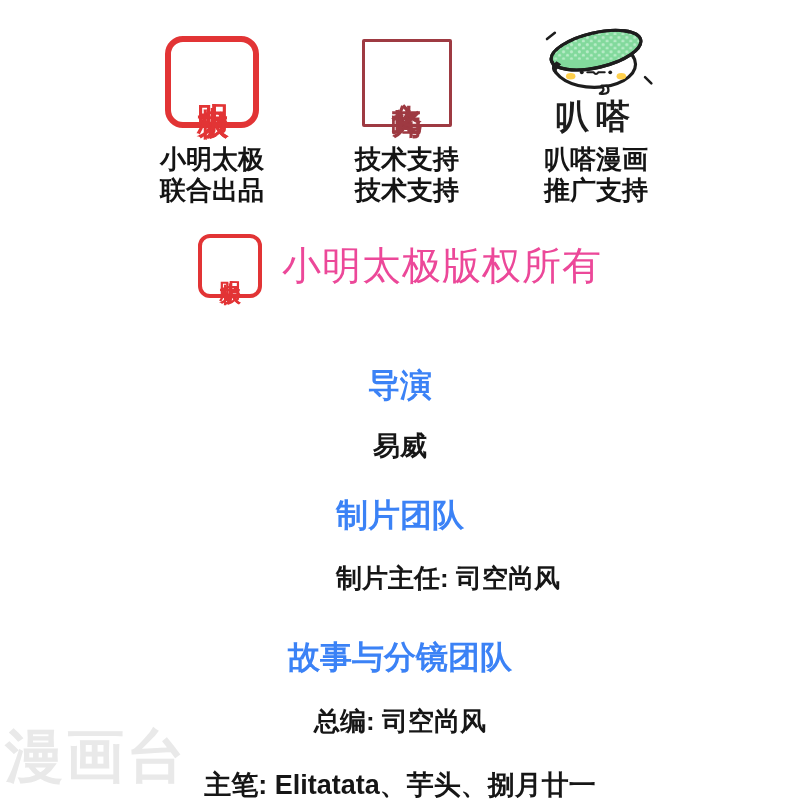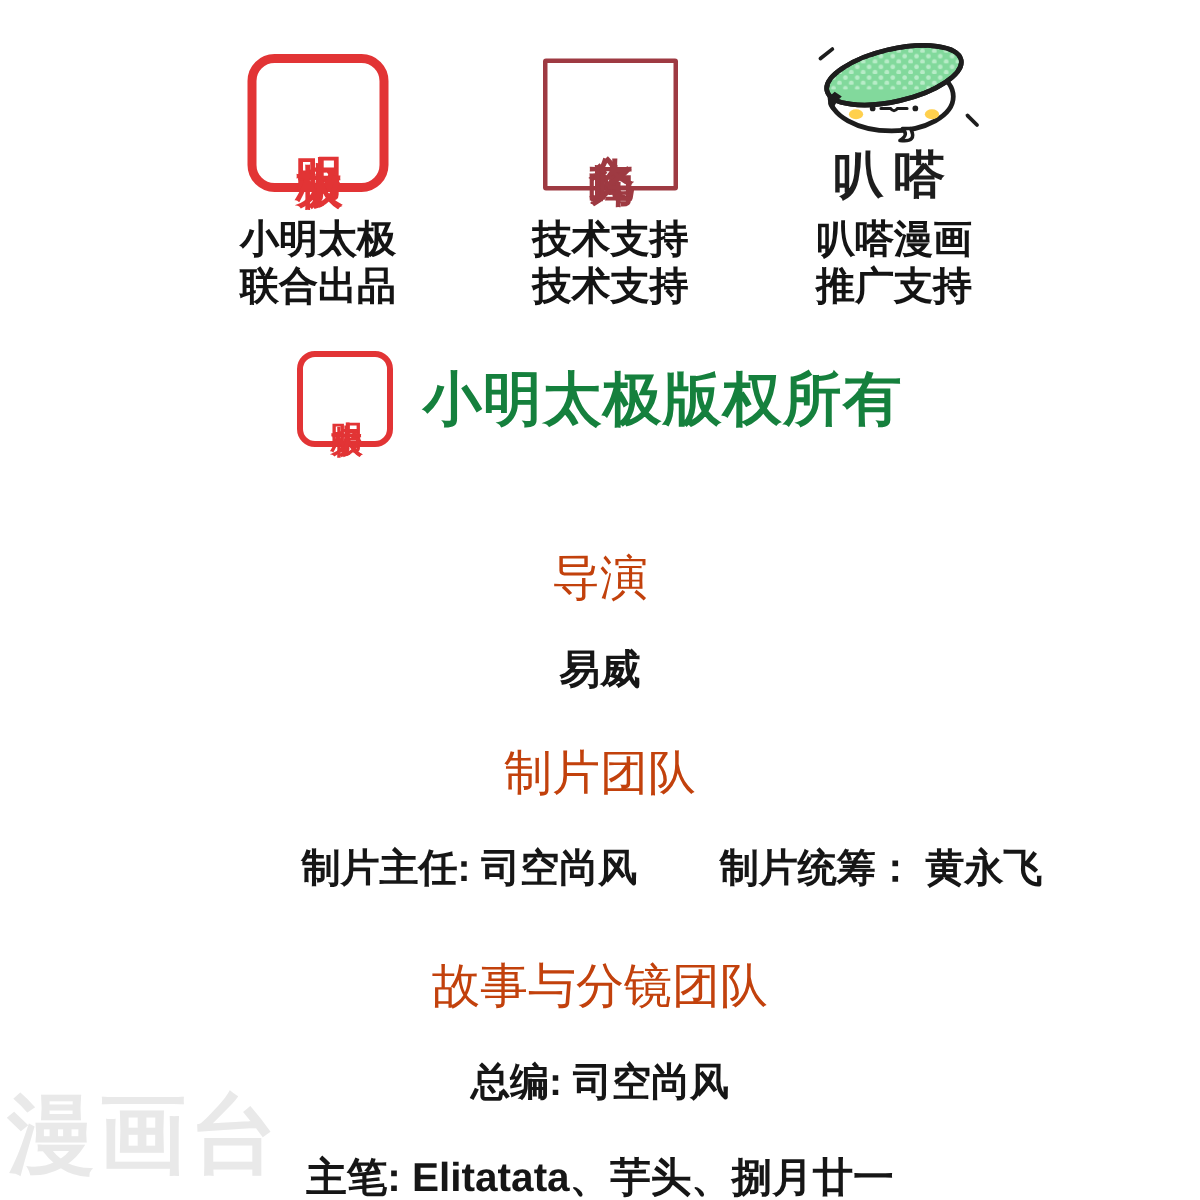--- a/index.html
+++ b/index.html
@@ -45,24 +45,24 @@
   }
   
   .copyright-row{
     position:absolute;top:234px;left:0;width:800px;z-index:1;
     display:flex;justify-content:center;align-items:center;gap:20px;
   }
   .seal-red-small{
     width:64px;height:64px;border:4px solid #e23435;border-radius:12px;flex:0 0 auto;
   }
   .seal-red-small .seal-text{font-size:21px;color:#e23435;letter-spacing:1px;}
-  .copyright-text{font-size:39px;font-weight:700;color:#15803d;letter-spacing:1px;white-space:nowrap;text-align:center;}
+  .copyright-text{font-size:39px;font-weight:400;color:#ec4899;letter-spacing:1px;white-space:nowrap;text-align:center;}
   
   .line{position:absolute;left:0;width:800px;text-align:center;z-index:1;white-space:nowrap;}
-  .pink-header{color:#c2410c;font-size:32px;font-weight:400;}
+  .pink-header{color:#3b82f6;font-size:32px;font-weight:700;}
   .name-line{color:#161616;font-size:27px;font-weight:700;}
   .role-line{display:flex;justify-content:center;gap:55px;color:#161616;font-size:26px;font-weight:700;}
   .top-director{top:364px;}
   .top-director-name{top:428px;}
   .top-prod-label{top:494px;}
   .top-prod-roles{top:561px;margin-left:48px;}
   .top-story-label{top:636px;}
   .top-story-roles{top:704px;}
   .top-artists{top:767px;font-size:27px;font-weight:700;color:#161616;}
   svg{display:block;}
@@ -150,21 +150,20 @@
     </div>
     <div class="copyright-text">小明太极版权所有</div>
   </div>
 
   <div class="line pink-header top-director">导演</div>
   <div class="line name-line top-director-name">易威</div>
 
   <div class="line pink-header top-prod-label">制片团队</div>
   <div class="line role-line top-prod-roles">
     <span>制片主任: 司空尚风</span>
-    <span>制片统筹： 黄永飞</span>
   </div>
 
   <div class="line pink-header top-story-label">故事与分镜团队</div>
   <div class="line role-line top-story-roles">
     <span>总编: 司空尚风</span>
   </div>
 
   <div class="line top-artists">主笔: Elitatata、芋头、捌月廿一</div>
 
 </div>

